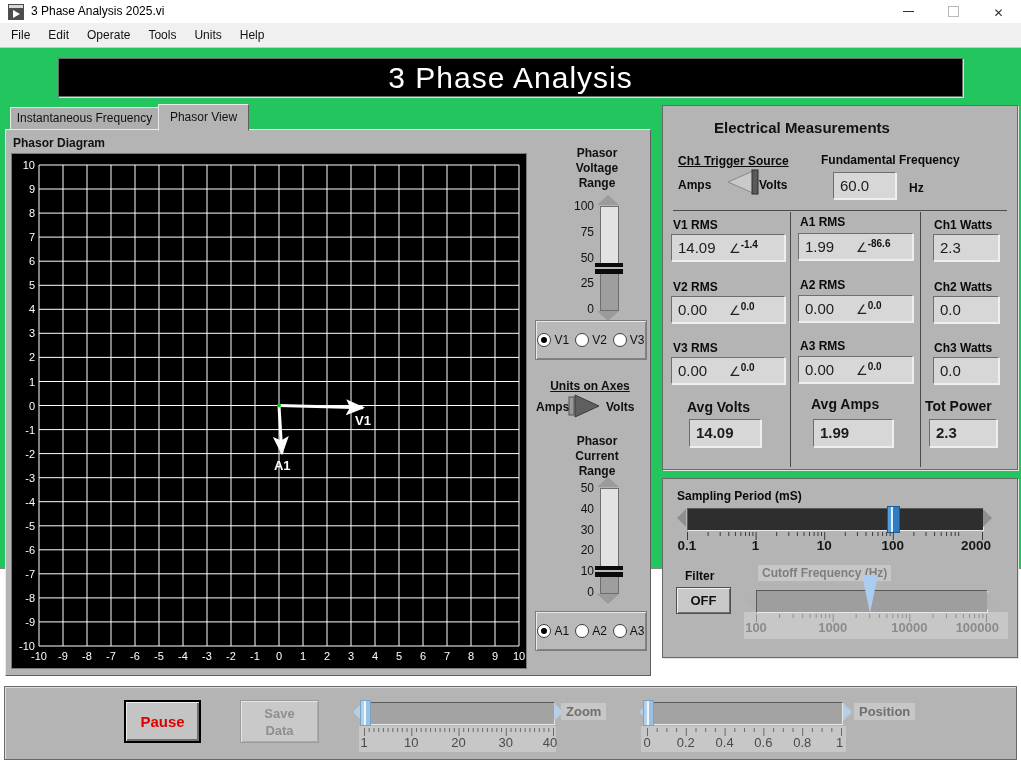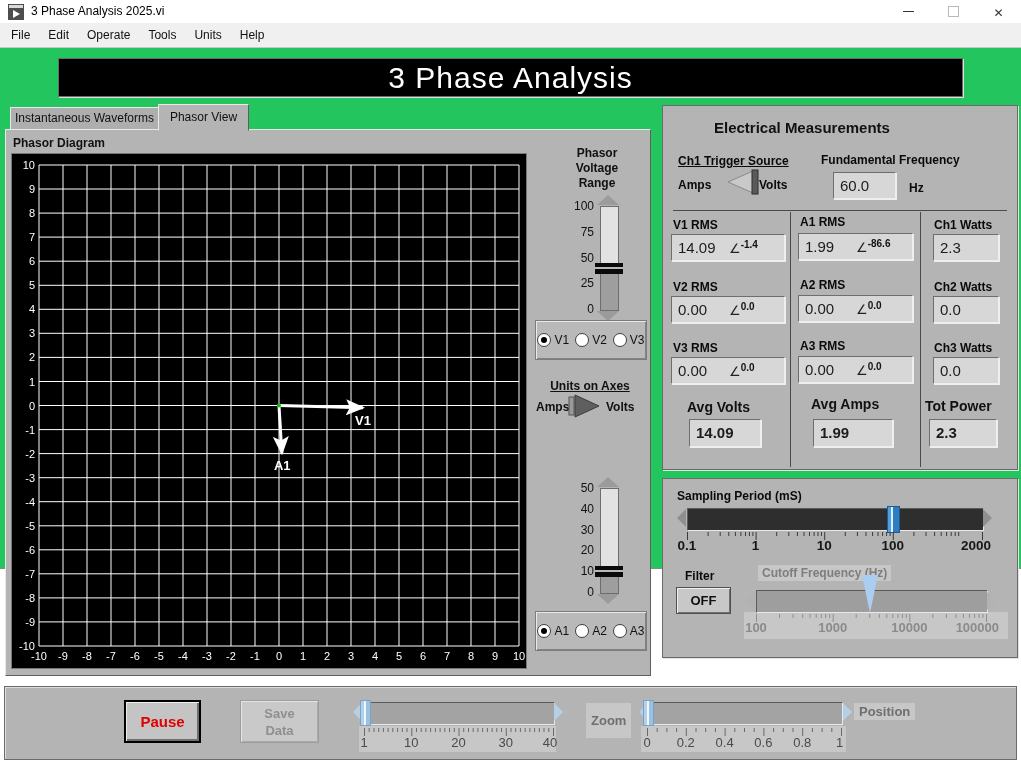--- a/index.html
+++ b/index.html
@@ -163,21 +163,21 @@
               color:#8f8f8f; font-weight:bold; font-size:13px; line-height:17px; text-align:center;
               display:flex; align-items:center; justify-content:center; padding:0 14px; }
   #zoom-slider { left:348px; top:14px; width:220px; height:45px; }
   #zoom-slider .h-strip { left:6px; top:25px; width:197px; height:26px; }
   #zoom-slider .h-arrow.left { left:0; top:2px; }
   #zoom-slider .h-track { left:11px; top:1px; width:189px; }
   #zoom-slider .h-arrow.right { left:201px; top:2px; }
   #zoom-slider .h-ticks { top:27px; }
   #zoom-slider .h-labels { top:34px; }
   #zoom-label { position:absolute; left:556px; top:16px; font-size:13px; font-weight:bold; color:#6f6f6f;
-                background:#c7c7c7; padding:10px 5px;margin-left:25px; }
+                background:#c7c7c7; padding:1px 5px; }
   #position-slider { left:634px; top:14px; width:225px; height:45px; }
   #position-slider .h-strip { left:2px; top:25px; width:205px; height:26px; }
   #position-slider .h-arrow.left { left:0; top:2px; }
   #position-slider .h-track { left:8px; top:1px; width:194px; }
   #position-slider .h-arrow.right { left:204px; top:2px; }
   #position-slider .h-ticks { top:27px; }
   #position-slider .h-labels { top:34px; }
   #position-label { position:absolute; left:849px; top:16px; font-size:13px; font-weight:bold; color:#6f6f6f;
                     background:#c7c7c7; padding:1px 5px; }
 </style>
@@ -210,21 +210,21 @@
     <span class="menu-item">Operate</span>
     <span class="menu-item">Tools</span>
     <span class="menu-item">Units</span>
     <span class="menu-item">Help</span>
   </div>
 
   <div id="banner">
     <span>3 Phase Analysis</span>
   </div>
 
-  <div class="tab" id="tab-inactive">Instantaneous Waveforms</div>
+  <div class="tab" id="tab-inactive">Instantaneous Frequency</div>
   <div class="tab" id="tab-active">Phasor View</div>
   <div id="tab-page"></div>
 
   <div id="phasor-title">Phasor Diagram</div>
   <svg id="phasor-chart" width="514" height="514">
       <defs>
         <marker id="arrow" markerUnits="userSpaceOnUse" markerWidth="22" markerHeight="16" refX="17" refY="8" orient="auto">
           <path d="M0,0 L19,8 L0,16 L4,8 Z" fill="#ffffff"></path>
         </marker>
       </defs>
@@ -351,20 +351,21 @@
     </div>
 
   <div class="abs" id="units-label">Units on Axes</div>
   <div class="abs" id="units-amps">Amps</div>
   <svg class="toggle-svg" id="units-toggle" width="36" height="28" viewBox="0 0 36 28">
     <rect x="2" y="5" width="5" height="18" fill="#9a9a9a" stroke="#555"></rect>
     <polygon points="8,3 32,14 8,25" fill="#5f5f5f" stroke="#3c3c3c"></polygon>
   </svg>
   <div class="abs" id="units-volts">Volts</div>
 
+  <div class="vs-caption" id="cap-current">Phasor Current Range</div>
   <div class="vslider" id="vslider-current">
     <div class="vs-labels">
         <div class="vs-ticklabel" style="top: -7px;">50</div>
         <div class="vs-ticklabel" style="top: 13.8px;">40</div>
         <div class="vs-ticklabel" style="top: 34.6px;">30</div>
         <div class="vs-ticklabel" style="top: 55.4px;">20</div>
         <div class="vs-ticklabel" style="top: 76.2px;">10</div>
         <div class="vs-ticklabel" style="top: 97px;">0</div>
       </div>
     <div class="vs-arrow up"></div>

